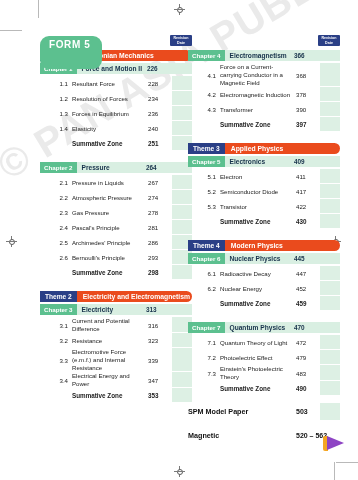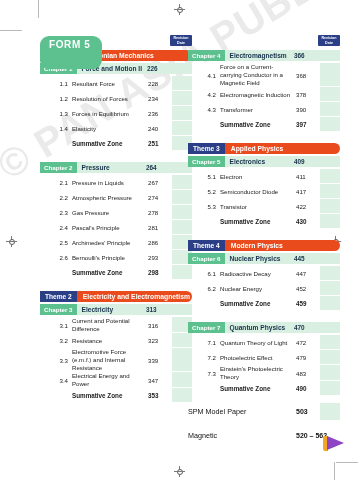--- a/index.html
+++ b/index.html
@@ -88,21 +88,21 @@
   .entry-label{flex:1;font-size:6.1px;color:#222;display:flex;align-items:center;
     line-height:8px;padding-right:3px;}
   .entry-page{width:24px;font-size:6.1px;color:#222;display:flex;align-items:center;}
   .entry-box{width:20px;background:#ddf0e4;border-bottom:1px solid #fff;}
   .entry.sum .entry-label,.entry.sum .entry-page{font-weight:bold;font-size:6.3px;}
   .entry.sum .entry-label{padding-left:0;}
   .entry.sum .entry-num{width:28px;}
 
   
   .foot{display:flex;align-items:stretch;min-height:17px;margin-top:7px;}
-  .foot-label{flex:1;font-size:7.2px;font-weight:normal;color:#111;display:flex;align-items:center;}
+  .foot-label{flex:1;font-size:7.2px;font-weight:bold;color:#111;display:flex;align-items:center;}
   .foot-page{width:24px;font-size:7px;font-weight:bold;color:#111;display:flex;align-items:center;}
   .foot-box{width:20px;background:#ddf0e4;}
   .foot-wide{width:44px;font-size:7px;font-weight:bold;color:#111;
     display:flex;align-items:center;justify-content:flex-start;}
 
   .gap{height:9px;}
 
   
   .arrow-tab{position:absolute;right:14px;bottom:29px;width:21px;height:15px;}
   .arrow-tab .bar{position:absolute;left:0;top:0;width:5px;height:15px;background:#f5a623;border-radius:2px 0 0 2px;}

